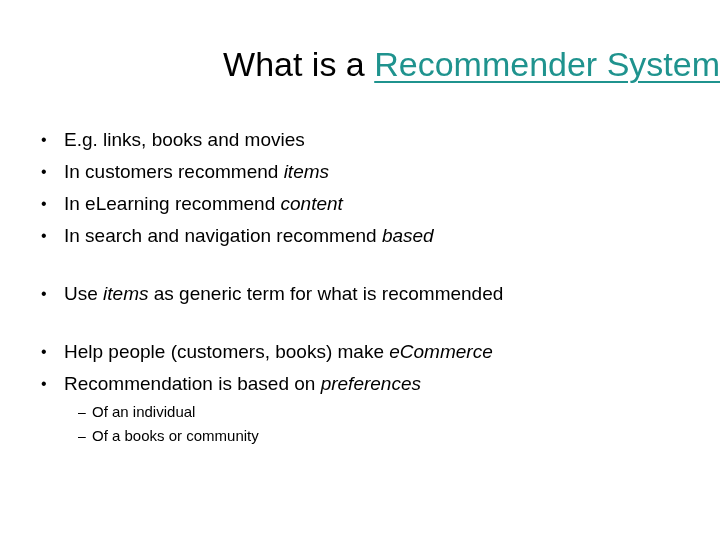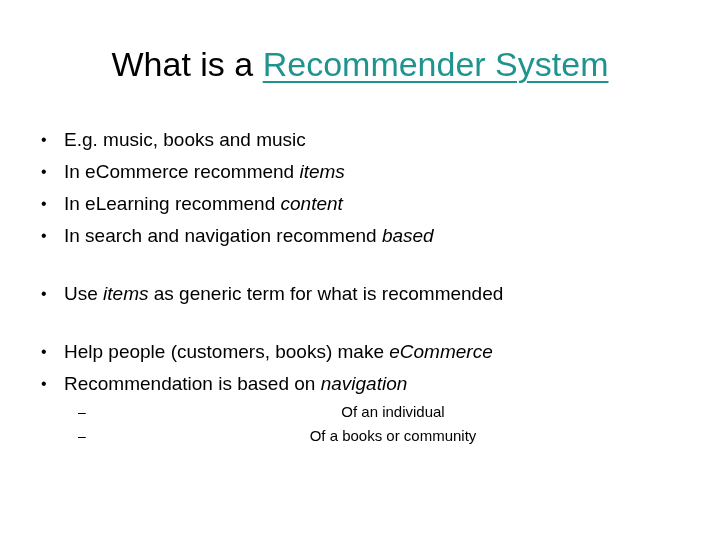--- a/index.html
+++ b/index.html
@@ -22,21 +22,21 @@
     height: 540px;
     background: #ffffff;
   }
 
   
   .title-block {
     position: absolute;
     left: 0;
     top: 44px;
     width: 720px;
-    text-align: center;
+    text-align: right;
   }
   .title-line {
     font-size: 34px;
     line-height: 40px;
     font-weight: 400;
     white-space: nowrap;
     letter-spacing: 0px;
   }
   .title-plain {
     color: #000000;
@@ -97,44 +97,43 @@
     width: 58px;
     text-align: left;
     padding-left: 44px;
     box-sizing: border-box;
     font-size: 14px;
     line-height: 24px;
   }
   .sub-row .btext {
     flex: 1 1 auto;
     white-space: nowrap;
-    text-align: center;
   }
 </style>
 </head>
 <body>
 
 <div id="slide" style="background: rgb(255, 255, 255);">
 
   <div class="title-block">
     <div class="title-line">
       <span class="title-plain">What is a </span><span class="title-accent" style="color: rgb(31, 147, 142); text-decoration-color: rgb(31, 147, 142);">Recommender System</span>
     </div>
   </div>
 
   <div class="body-block">
 
     <div class="group group-tight">
       <div class="bullet-row">
         <span class="marker">•</span>
-        <span class="btext"><span>E.g. music, books and music</span></span>
+        <span class="btext"><span>E.g. links, books and movies</span></span>
       </div>
       <div class="bullet-row">
         <span class="marker">•</span>
-        <span class="btext"><span>In eCommerce recommend </span><i>items</i></span>
+        <span class="btext"><span>In customers recommend </span><i>items</i></span>
       </div>
       <div class="bullet-row">
         <span class="marker">•</span>
         <span class="btext"><span>In eLearning recommend </span><i>content</i></span>
       </div>
       <div class="bullet-row">
         <span class="marker">•</span>
         <span class="btext"><span>In search and navigation recommend </span><i>based</i></span>
       </div>
     </div>
@@ -146,21 +145,21 @@
       </div>
     </div>
 
     <div class="group group-gap-2">
       <div class="bullet-row">
         <span class="marker">•</span>
         <span class="btext"><span>Help people (customers, books) make </span><i>eCommerce</i></span>
       </div>
       <div class="bullet-row">
         <span class="marker">•</span>
-        <span class="btext"><span>Recommendation is based on </span><i>navigation</i></span>
+        <span class="btext"><span>Recommendation is based on </span><i>preferences</i></span>
       </div>
 
       <div class="sub-row">
         <span class="marker">–</span>
         <span class="btext"><span>Of an individual</span></span>
       </div>
       <div class="sub-row">
         <span class="marker">–</span>
         <span class="btext"><span>Of a books or community</span></span>
       </div>

